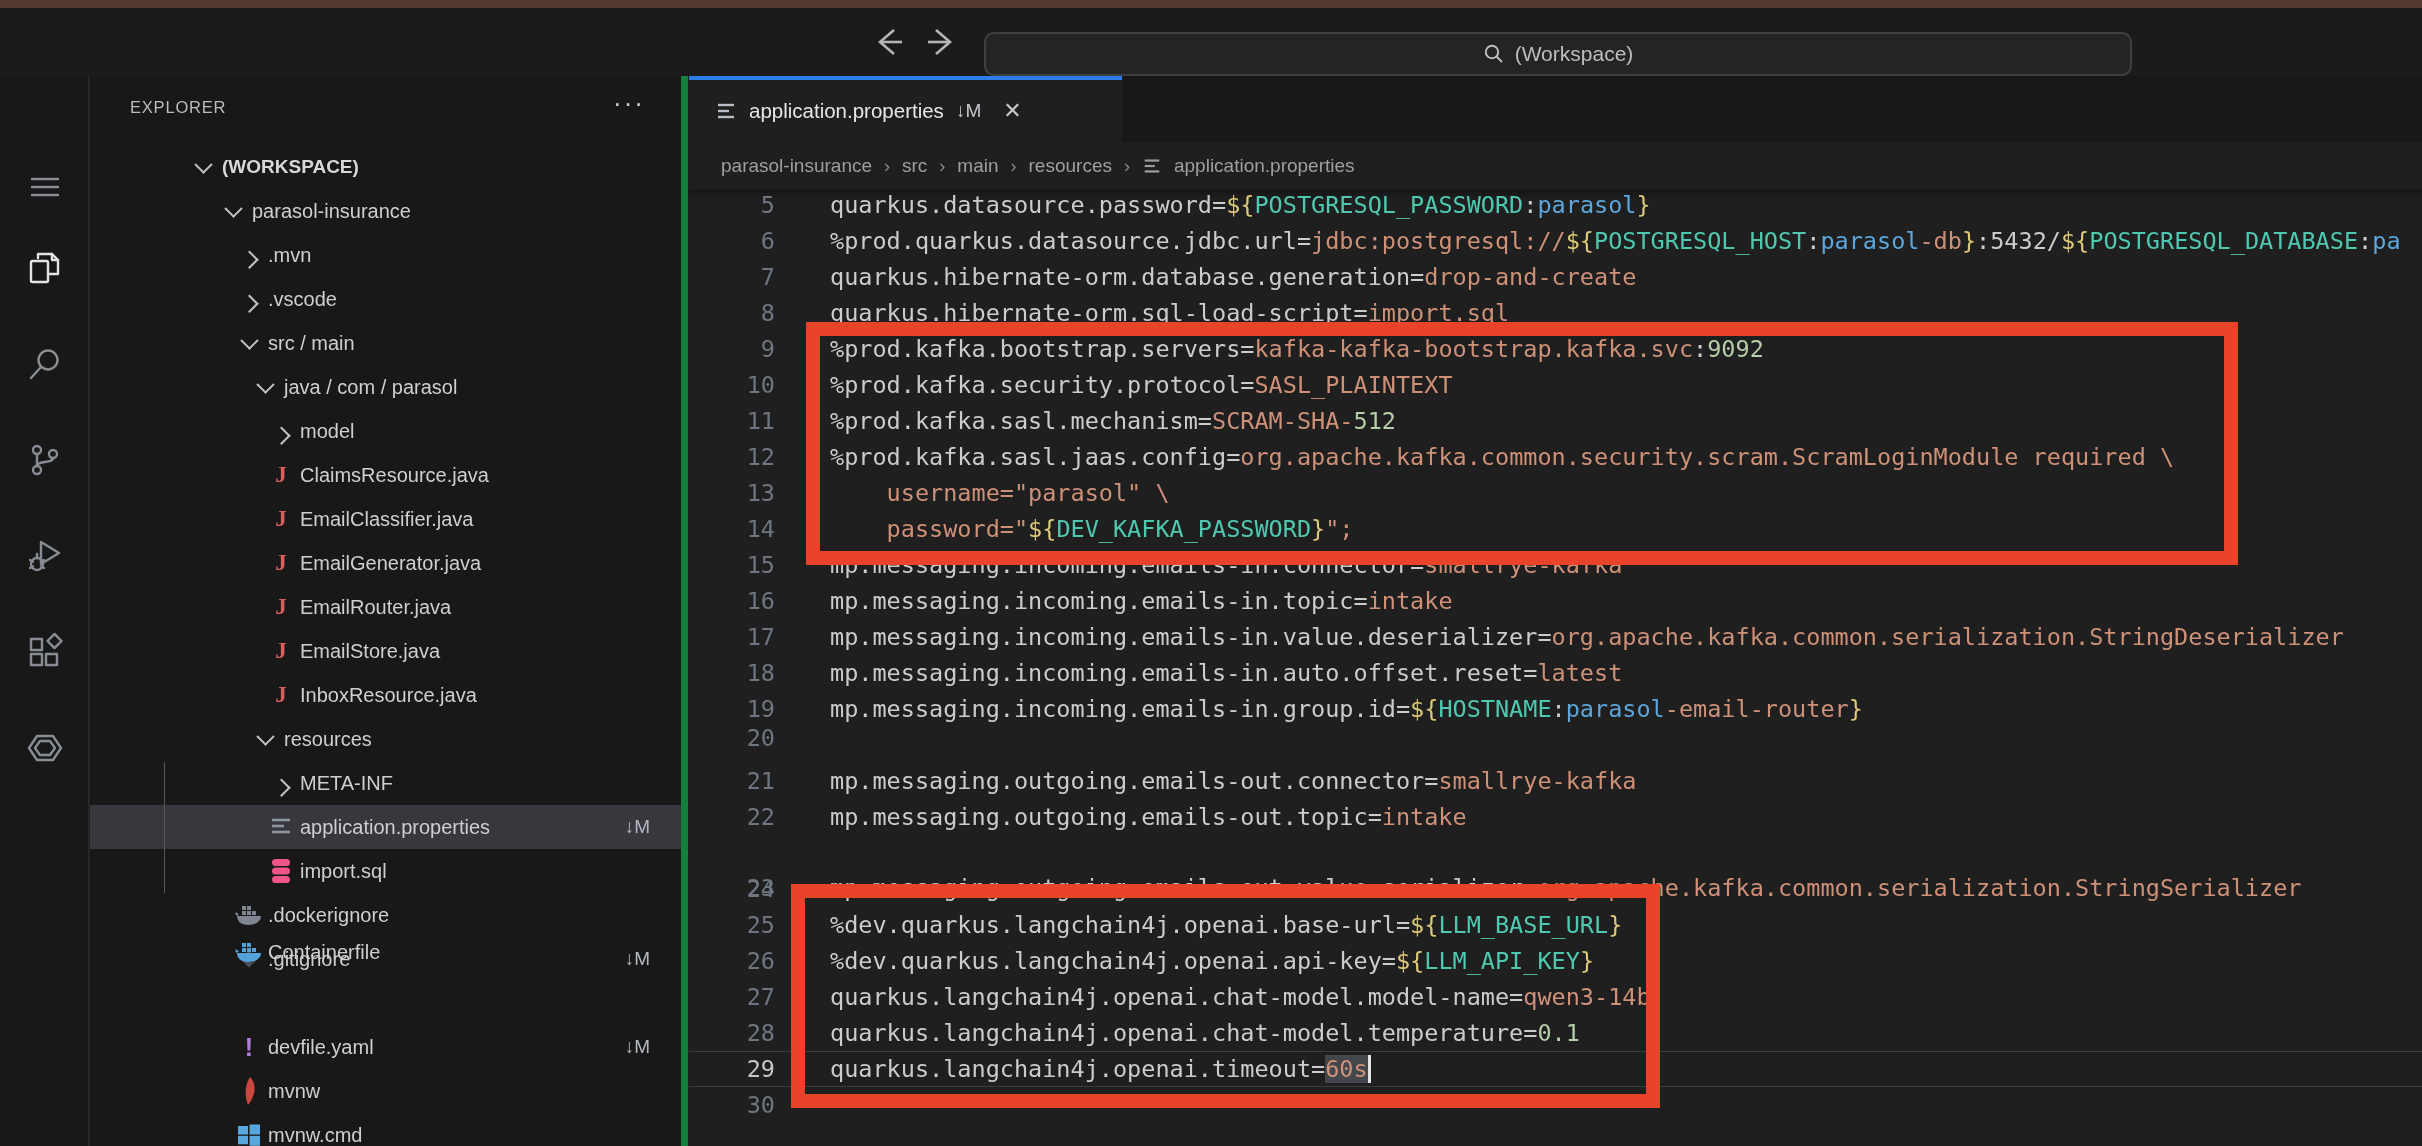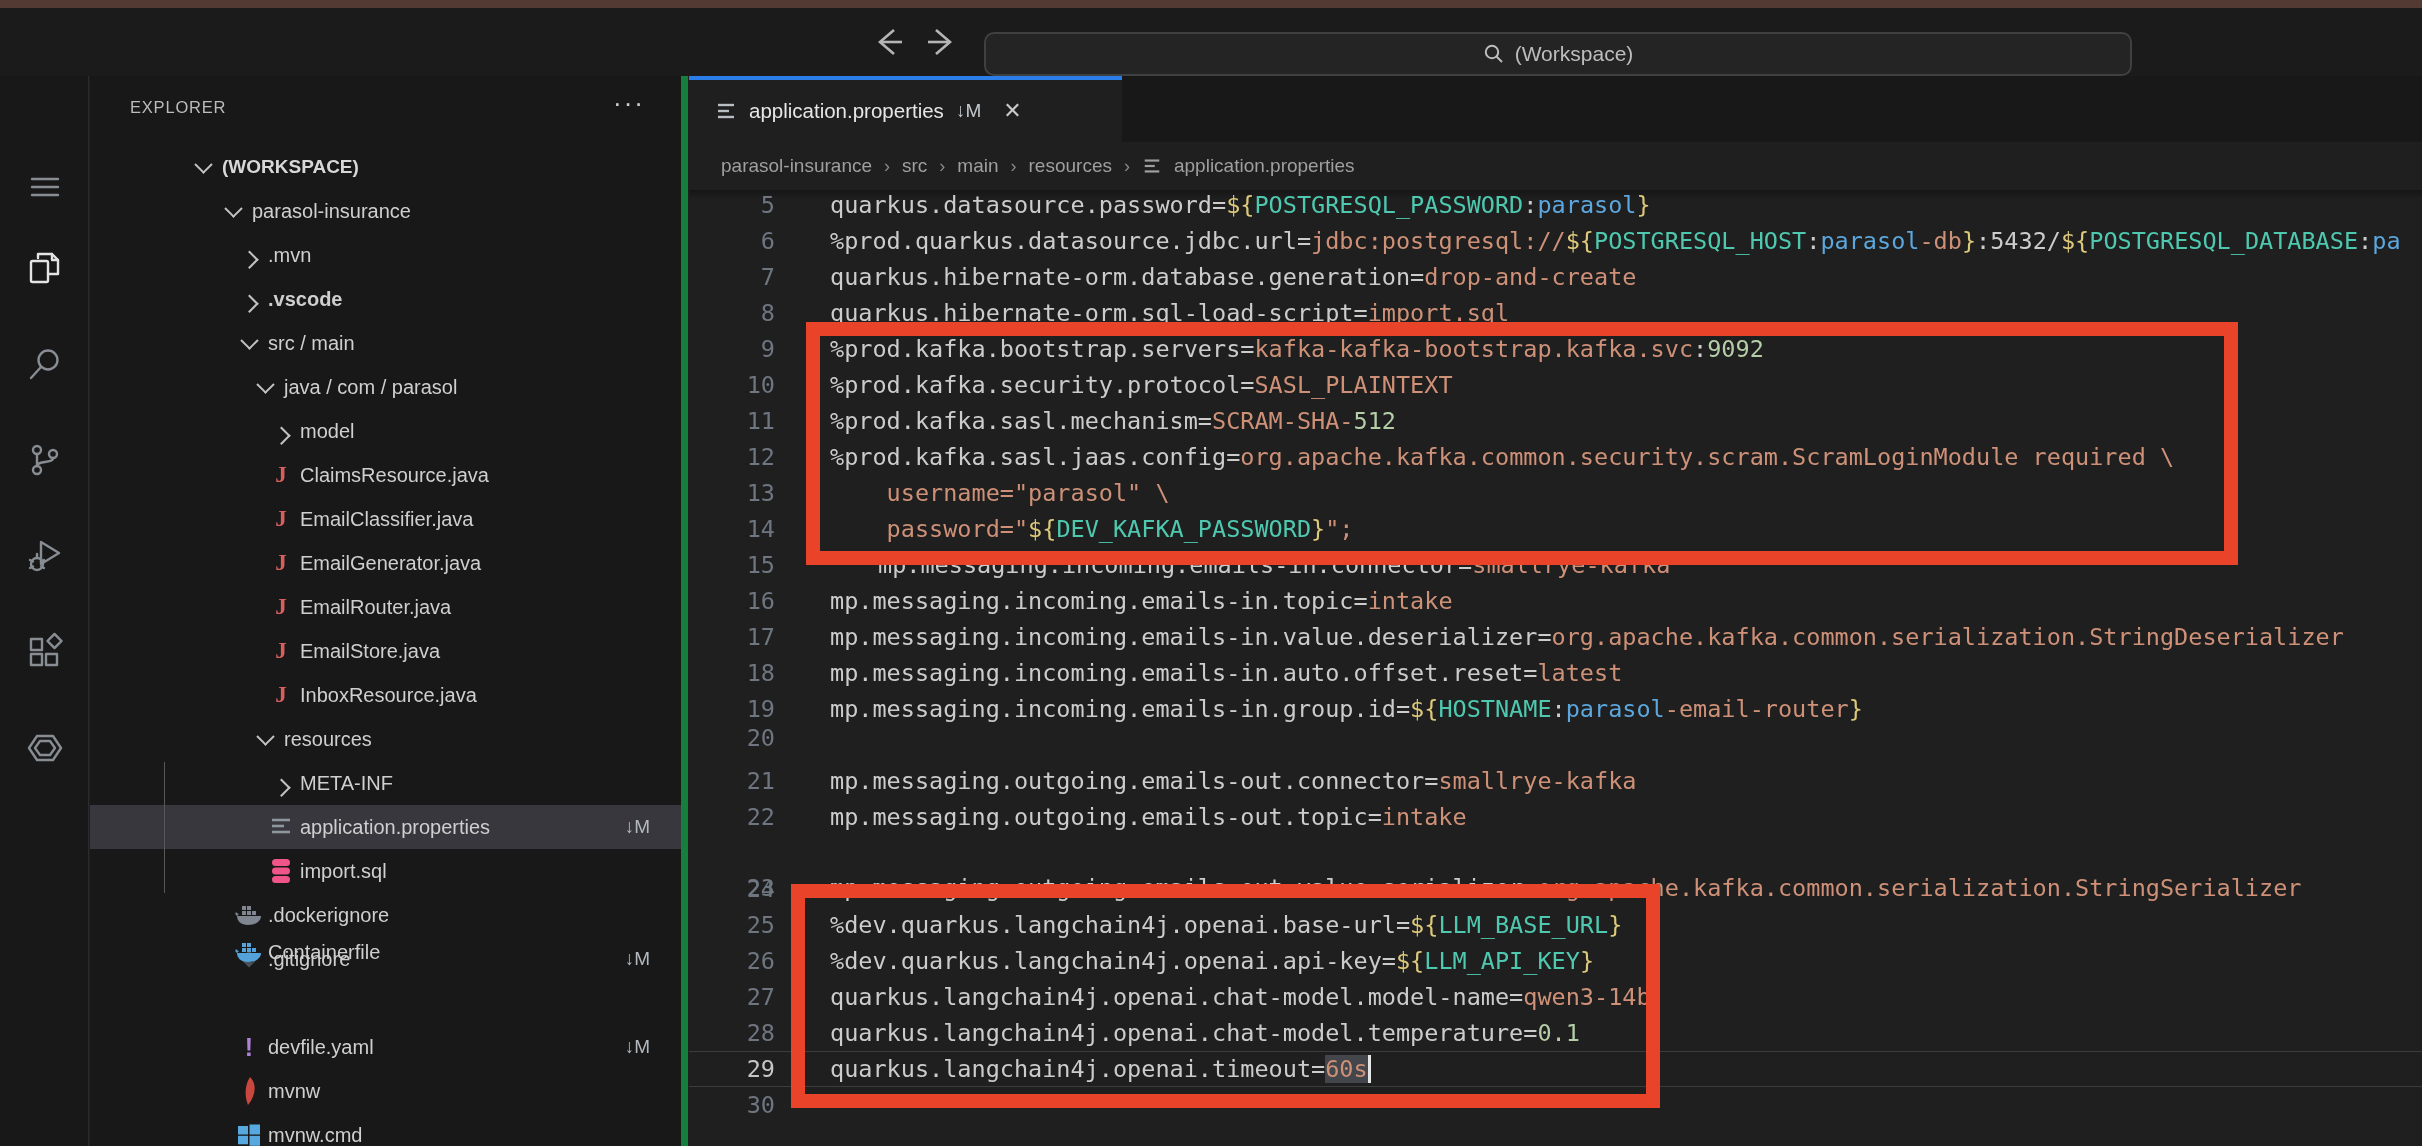--- a/index.html
+++ b/index.html
@@ -181,21 +181,21 @@
           </span>
           <span class="label">parasol-insurance</span>
         </div>
         <div class="trow" style="top: 157px;">
           <span style="width:142px;flex:none"></span>
           <span class="slot">
             <span class="chev right"></span>
           </span>
           <span class="label">.mvn</span>
         </div>
-        <div class="trow" style="top: 201px; font-weight: bold;">
+        <div class="trow" style="top: 201px;">
           <span style="width:142px;flex:none"></span>
           <span class="slot">
             <span class="chev right"></span>
           </span>
           <span class="label">.vscode</span>
         </div>
         <div class="trow" style="top: 245px;">
           <span style="width:142px;flex:none"></span>
           <span class="slot">
             <span class="chev down"></span>
@@ -422,21 +422,21 @@
         <div class="cline" style="top: 0px;"><span class="lnum">5</span><span class="ltext"><span class="tk-k">quarkus.datasource.password=</span><span class="tk-b">${</span><span class="tk-e">POSTGRESQL_PASSWORD</span><span class="tk-w">:</span><span class="tk-d">parasol</span><span class="tk-b">}</span></span></div>
         <div class="cline" style="top: 36px;"><span class="lnum">6</span><span class="ltext"><span class="tk-k">%prod.quarkus.datasource.jdbc.url=</span><span class="tk-v">jdbc:postgresql://</span><span class="tk-b">${</span><span class="tk-e">POSTGRESQL_HOST</span><span class="tk-w">:</span><span class="tk-d">parasol</span><span class="tk-v">-db</span><span class="tk-b">}</span><span class="tk-w">:5432/</span><span class="tk-b">${</span><span class="tk-e">POSTGRESQL_DATABASE</span><span class="tk-w">:</span><span class="tk-d">pa</span></span></div>
         <div class="cline" style="top: 72px;"><span class="lnum">7</span><span class="ltext"><span class="tk-k">quarkus.hibernate-orm.database.generation=</span><span class="tk-v">drop-and-create</span></span></div>
         <div class="cline" style="top: 108px;"><span class="lnum">8</span><span class="ltext"><span class="tk-k">quarkus.hibernate-orm.sql-load-script=</span><span class="tk-v">import.sql</span></span></div>
         <div class="cline" style="top: 144px;"><span class="lnum">9</span><span class="ltext"><span class="tk-k">%prod.kafka.bootstrap.servers=</span><span class="tk-v">kafka-kafka-bootstrap.kafka.svc</span><span class="tk-w">:</span><span class="tk-n">9092</span></span></div>
         <div class="cline" style="top: 180px;"><span class="lnum">10</span><span class="ltext"><span class="tk-k">%prod.kafka.security.protocol=</span><span class="tk-v">SASL_PLAINTEXT</span></span></div>
         <div class="cline" style="top: 216px;"><span class="lnum">11</span><span class="ltext"><span class="tk-k">%prod.kafka.sasl.mechanism=</span><span class="tk-v">SCRAM-SHA-</span><span class="tk-n">512</span></span></div>
         <div class="cline" style="top: 252px;"><span class="lnum">12</span><span class="ltext"><span class="tk-k">%prod.kafka.sasl.jaas.config=</span><span class="tk-v">org.apache.kafka.common.security.scram.ScramLoginModule required \</span></span></div>
         <div class="cline" style="top: 288px;"><span class="lnum">13</span><span class="ltext"><span class="tk-v">    username="parasol" \</span></span></div>
         <div class="cline" style="top: 324px;"><span class="lnum">14</span><span class="ltext"><span class="tk-v">    password="</span><span class="tk-b">${</span><span class="tk-e">DEV_KAFKA_PASSWORD</span><span class="tk-b">}</span><span class="tk-v">";</span></span></div>
-        <div class="cline" style="top: 360px; gap: 48px;"><span class="lnum">15</span><span class="ltext"><span class="tk-k">mp.messaging.incoming.emails-in.connector=</span><span class="tk-v">smallrye-kafka</span></span></div>
+        <div class="cline" style="top: 360px;"><span class="lnum">15</span><span class="ltext"><span class="tk-k">mp.messaging.incoming.emails-in.connector=</span><span class="tk-v">smallrye-kafka</span></span></div>
         <div class="cline" style="top: 396px;"><span class="lnum">16</span><span class="ltext"><span class="tk-k">mp.messaging.incoming.emails-in.topic=</span><span class="tk-v">intake</span></span></div>
         <div class="cline" style="top: 432px;"><span class="lnum">17</span><span class="ltext"><span class="tk-k">mp.messaging.incoming.emails-in.value.deserializer=</span><span class="tk-v">org.apache.kafka.common.serialization.StringDeserializer</span></span></div>
         <div class="cline" style="top: 468px;"><span class="lnum">18</span><span class="ltext"><span class="tk-k">mp.messaging.incoming.emails-in.auto.offset.reset=</span><span class="tk-v">latest</span></span></div>
         <div class="cline" style="top: 504px;"><span class="lnum">19</span><span class="ltext"><span class="tk-k">mp.messaging.incoming.emails-in.group.id=</span><span class="tk-b">${</span><span class="tk-e">HOSTNAME</span><span class="tk-w">:</span><span class="tk-d">parasol</span><span class="tk-v">-email-router</span><span class="tk-b">}</span></span></div>
         <div class="cline" style="top: 533px; flex-direction: column;"><span class="lnum">20</span><span class="ltext"></span></div>
         <div class="cline" style="top: 576px;"><span class="lnum">21</span><span class="ltext"><span class="tk-k">mp.messaging.outgoing.emails-out.connector=</span><span class="tk-v">smallrye-kafka</span></span></div>
         <div class="cline" style="top: 612px;"><span class="lnum">22</span><span class="ltext"><span class="tk-k">mp.messaging.outgoing.emails-out.topic=</span><span class="tk-v">intake</span></span></div>
         <div class="cline" style="top: 648px; margin-top: 35px;"><span class="lnum">23</span><span class="ltext"><span class="tk-k">mp.messaging.outgoing.emails-out.value.serializer=</span><span class="tk-v">org.apache.kafka.common.serialization.StringSerializer</span></span></div>
         <div class="cline" style="top: 684px;"><span class="lnum">24</span><span class="ltext"></span></div>
         <div class="cline" style="top: 720px;"><span class="lnum">25</span><span class="ltext"><span class="tk-k">%dev.quarkus.langchain4j.openai.base-url=</span><span class="tk-b">${</span><span class="tk-e">LLM_BASE_URL</span><span class="tk-b">}</span></span></div>

